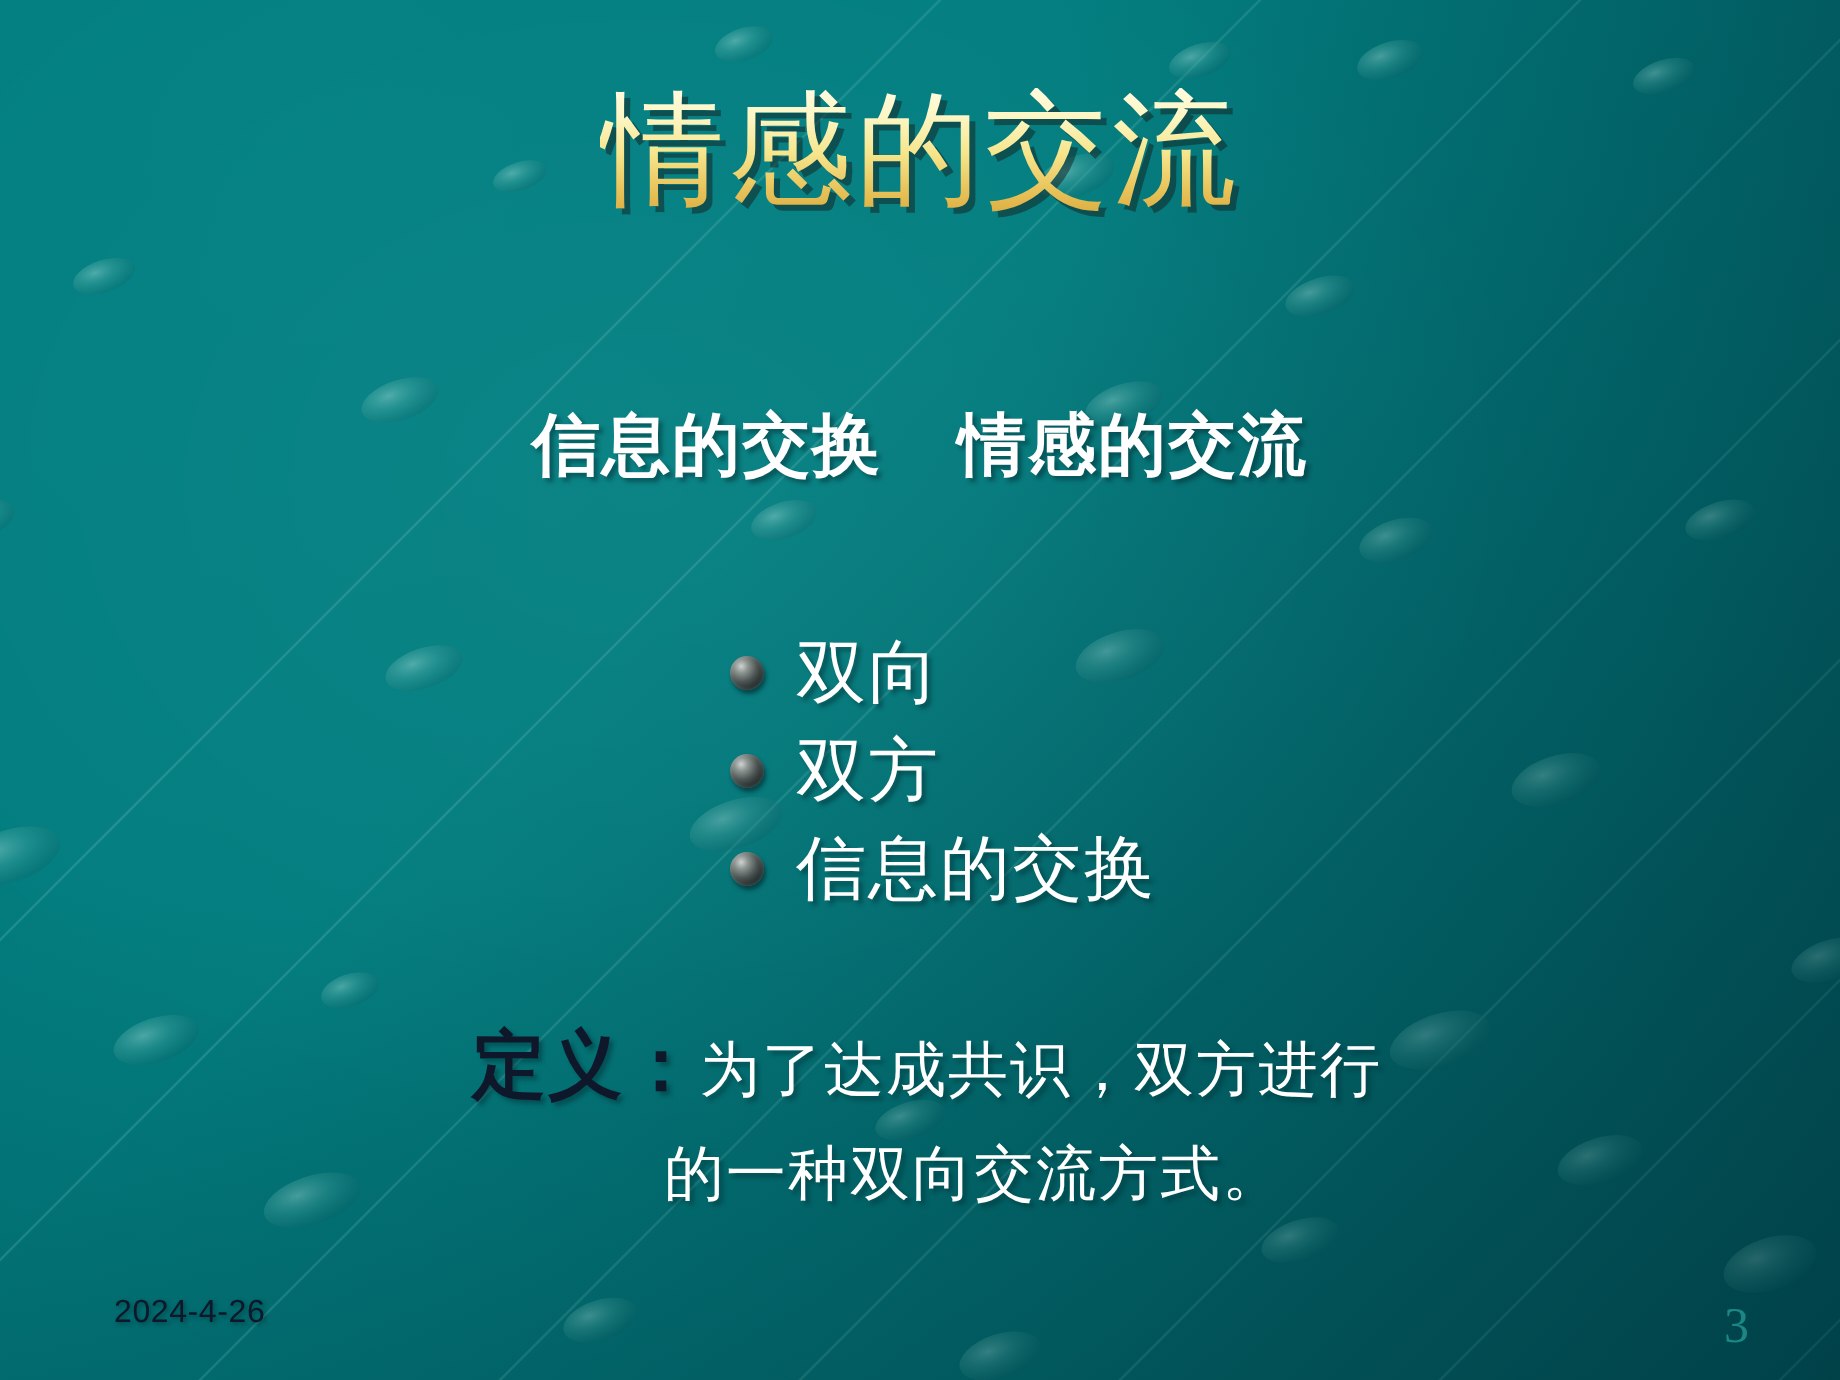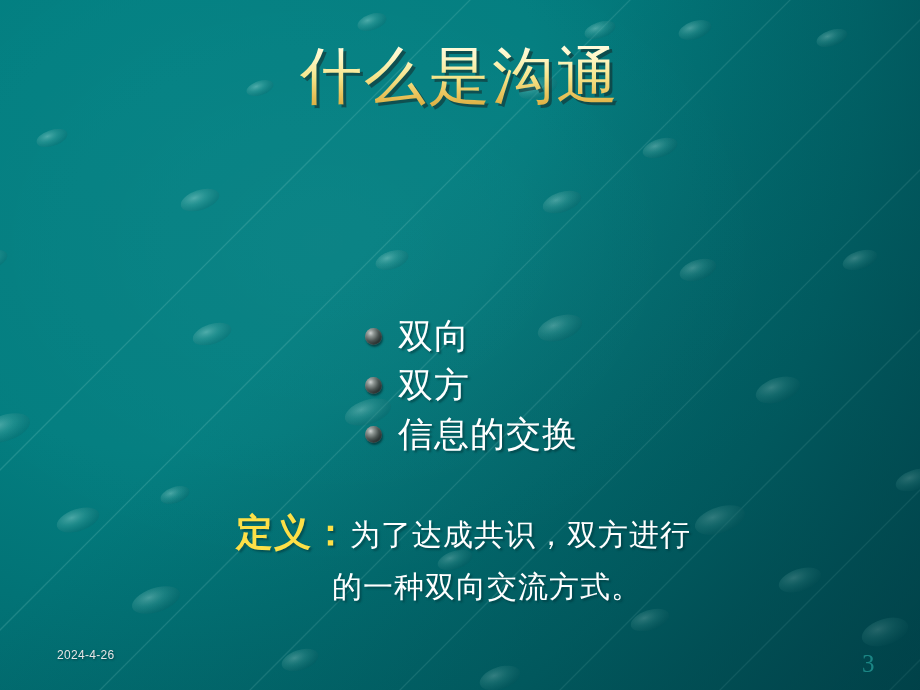--- a/index.html
+++ b/index.html
@@ -126,21 +126,21 @@
     width: 640px;
   }
   .def-line1 {
     display: flex;
     align-items: baseline;
   }
   .def-label {
     font-family: "Liberation Sans", "DejaVu Sans", sans-serif;
     font-size: 37px;
     font-weight: 700;
-    color: #fde047;
+    color: #0f172a;
     letter-spacing: 1px;
     text-shadow: 2px 2px 2px rgba(0,35,40,0.40);
     white-space: pre;
   }
   .def-body {
     font-family: "Liberation Sans", "DejaVu Sans", sans-serif;
     font-size: 30px;
     font-weight: 400;
     color: #ffffff;
     letter-spacing: 1px;
@@ -152,22 +152,22 @@
     margin-top: 9px;
     padding-left: 96px;
   }
 
   
   .footer-date {
     position: absolute;
     left: 57px;
     top: 648px;
     font-family: "Liberation Sans", "DejaVu Sans", sans-serif;
-    font-size: 12px;
-    color: #e5e5e5;
+    font-size: 16px;
+    color: #0f172a;
     letter-spacing: 0.3px;
     text-shadow: 1px 1px 2px rgba(0,35,40,0.5);
   }
   .footer-page {
     position: absolute;
     left: 862px;
     top: 650px;
     font-family: "Liberation Serif", "DejaVu Serif", serif;
     font-size: 25px;
     color: #1f8e8c;
@@ -242,23 +242,26 @@
         <ellipse cx="955" cy="520" rx="20" ry="10" transform="rotate(-18 955 520)"></ellipse>
         <ellipse cx="900" cy="300" rx="18" ry="9" transform="rotate(-18 900 300)"></ellipse>
       </g>
     </g>
   </svg>
 
   <div class="bg-darken"></div>
   <div class="bg-vignette"></div>
 
   <div class="title-wrap">
-    <div class="title">什么是沟通</div>
-  </div>
-
+    <div class="title">情感的交流</div>
+  </div>
+
+  <div class="subtitle-wrap">
+    <div class="subtitle">信息的交换    情感的交流</div>
+  </div>
 
   <div class="bullets">
 
     <div class="bullet-row">
       <span class="bullet-dot"></span>
       <span class="bullet-text">双向</span>
     </div>
 
     <div class="bullet-row">
       <span class="bullet-dot"></span>

